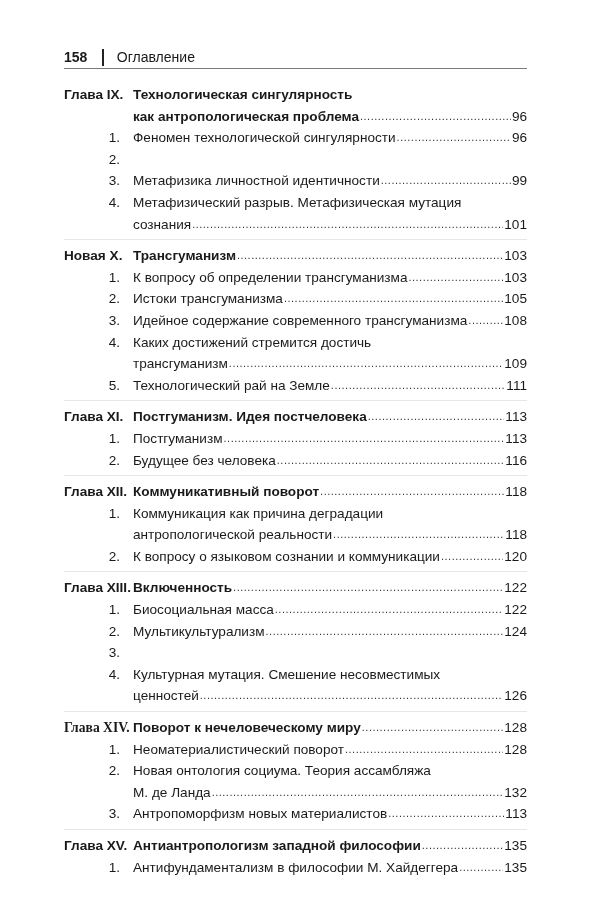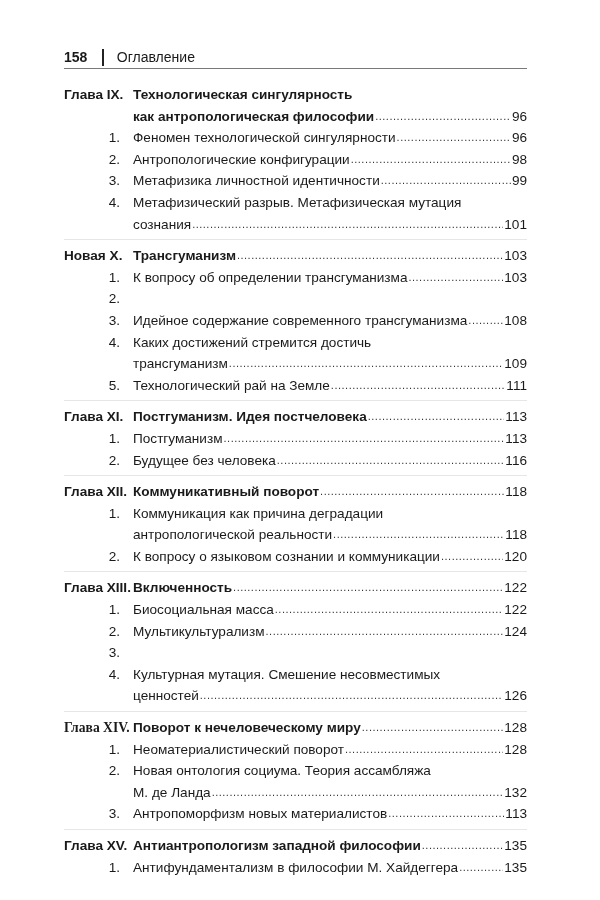--- a/index.html
+++ b/index.html
@@ -34,47 +34,40 @@
 
 <div class="toc" id="toc">
     <div class="group">
       <div class="row chap">
         <div class="lbl" style="align-self: flex-start;">Глава IX.</div>
         <div class="body bold">
           <div class="line">
             <span class="t">Технологическая сингулярность</span>
           </div>
           <div class="line">
-            <span class="t">как антропологическая философии</span>
+            <span class="t">как антропологическая проблема</span>
             <span class="dots" style="font-weight: normal;"></span>
             <span class="pg" style="font-weight: normal;">96</span>
           </div>
         </div>
       </div>
       <div class="row">
         <div style="width: 13px; flex: 0 0 auto;"></div>
         <div class="num" style="align-self: flex-start;">1.</div>
         <div class="body">
           <div class="line">
             <span class="t">Феномен технологической сингулярности</span>
             <span class="dots"></span>
             <span class="pg">96</span>
           </div>
         </div>
       </div>
       <div class="row">
         <div style="width: 13px; flex: 0 0 auto;"></div>
         <div class="num" style="align-self: flex-start;">2.</div>
-        <div class="body">
-          <div class="line">
-            <span class="t">Антропологические конфигурации</span>
-            <span class="dots"></span>
-            <span class="pg">98</span>
-          </div>
-        </div>
       </div>
       <div class="row">
         <div style="width: 13px; flex: 0 0 auto;"></div>
         <div class="num" style="align-self: flex-start;">3.</div>
         <div class="body">
           <div class="line">
             <span class="t">Метафизика личностной идентичности</span>
             <span class="dots"></span>
             <span class="pg">99</span>
           </div>
@@ -113,20 +106,27 @@
           <div class="line">
             <span class="t">К вопросу об определении трансгуманизма</span>
             <span class="dots"></span>
             <span class="pg">103</span>
           </div>
         </div>
       </div>
       <div class="row">
         <div style="width: 13px; flex: 0 0 auto;"></div>
         <div class="num" style="align-self: flex-start;">2.</div>
+        <div class="body">
+          <div class="line">
+            <span class="t">Истоки трансгуманизма</span>
+            <span class="dots"></span>
+            <span class="pg">105</span>
+          </div>
+        </div>
       </div>
       <div class="row">
         <div style="width: 13px; flex: 0 0 auto;"></div>
         <div class="num" style="align-self: flex-start;">3.</div>
         <div class="body">
           <div class="line">
             <span class="t">Идейное содержание современного трансгуманизма</span>
             <span class="dots"></span>
             <span class="pg">108</span>
           </div>

